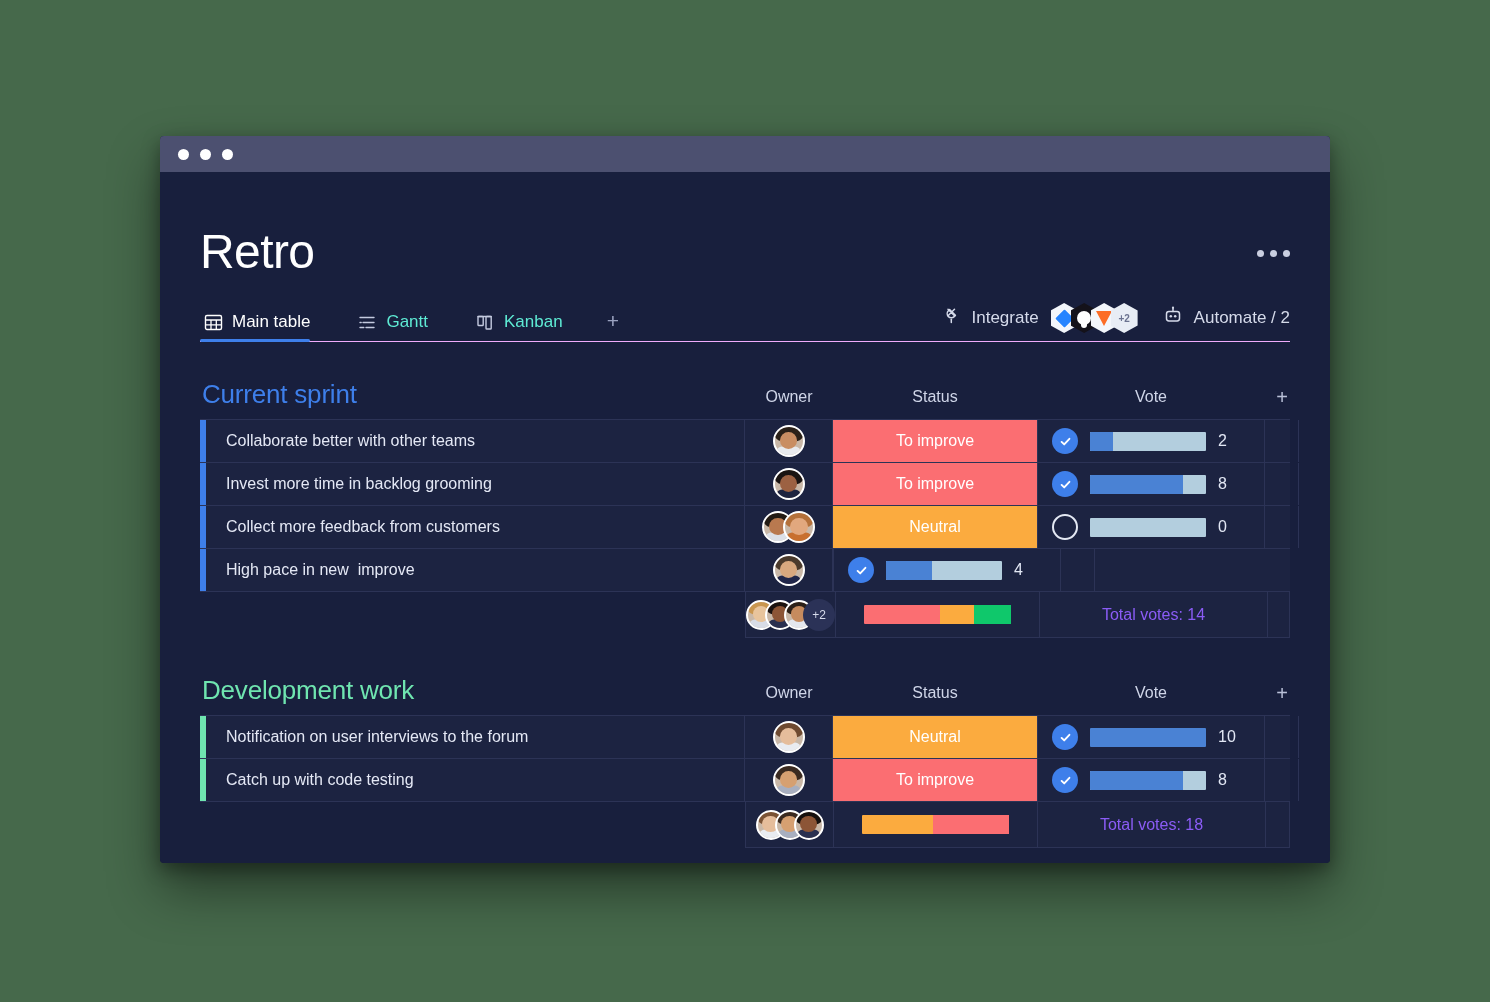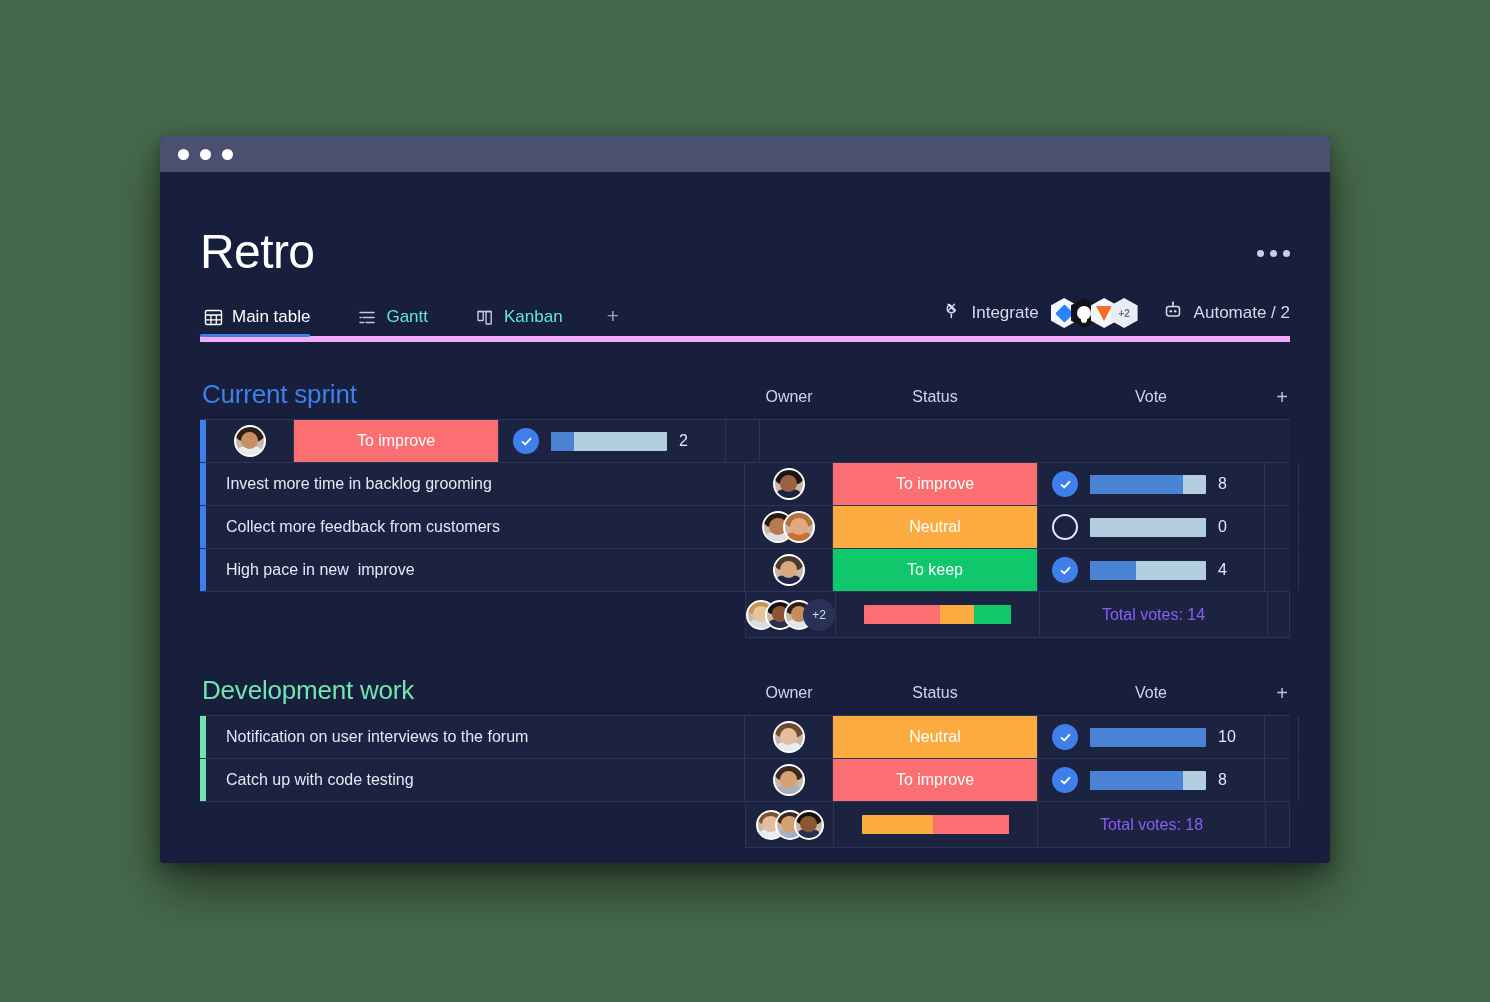--- a/index.html
+++ b/index.html
@@ -73,21 +73,21 @@
     background: #C9CEE0;
     display: block;
   }
 
   
   .tabbar {
     display: flex;
     align-items: flex-end;
     justify-content: space-between;
     margin-top: 28px;
-    border-bottom: 6px solid #f0abfc;
+    border-bottom: 1px solid #f0abfc;
     height: 38px;
   }
   .tabs { display: flex; align-items: flex-end; height: 38px; }
   .tab {
     display: flex;
     align-items: center;
     gap: 9px;
     color: #5eead4;
     font-size: 17px;
     padding: 0 14px 9px 4px;
@@ -463,20 +463,21 @@
           <div class="group-headrow">
             <div class="group-title" style="color:#3E7FEA">Current sprint</div>
             <div class="col-head ch-owner">Owner</div>
             <div class="col-head ch-status">Status</div>
             <div class="col-head ch-vote">Vote</div>
             <div class="col-head ch-plus">+</div>
           </div>
           <div class="rows">
             <div class="row">
               <div class="row-accent"></div>
+              <div class="cell-title">Collaborate better with other teams</div>
               <div class="cell-owner">
                 <span class="avatar-stack">
                   <span class="avatar ">
                     <span class="face-hair" style="background:#2A2119"></span>
                     <span class="face-body" style="background:#E8EAEE"></span>
                     <span class="face-skin" style="background:#C98E63"></span>
                   </span>
                 </span>
               </div>
               <div class="cell-status" style="background:#FB6E72">To improve</div>
@@ -551,21 +552,20 @@
               <div class="cell-title">High pace in new  improve</div>
               <div class="cell-owner">
                 <span class="avatar-stack">
                   <span class="avatar ">
                     <span class="face-hair" style="background:#4A3A2C"></span>
                     <span class="face-body" style="background:#20264A"></span>
                     <span class="face-skin" style="background:#D8A87F"></span>
                   </span>
                 </span>
               </div>
-              <div class="cell-status" style="background:#0FC86B">To keep</div>
               <div class="cell-vote">
                 <span class="vote-check">
                   <svg width="13" height="13" viewBox="0 0 13 13" fill="none">
                     <path d="M2.6 6.9l2.6 2.5 5.2-5.6" stroke="#fff" stroke-width="1.9" stroke-linecap="round" stroke-linejoin="round"></path>
                   </svg>
                 </span>
                 <span class="vote-bar">
                   <span style="width:40%"></span>
                 </span>
                 <span class="vote-num">4</span>

